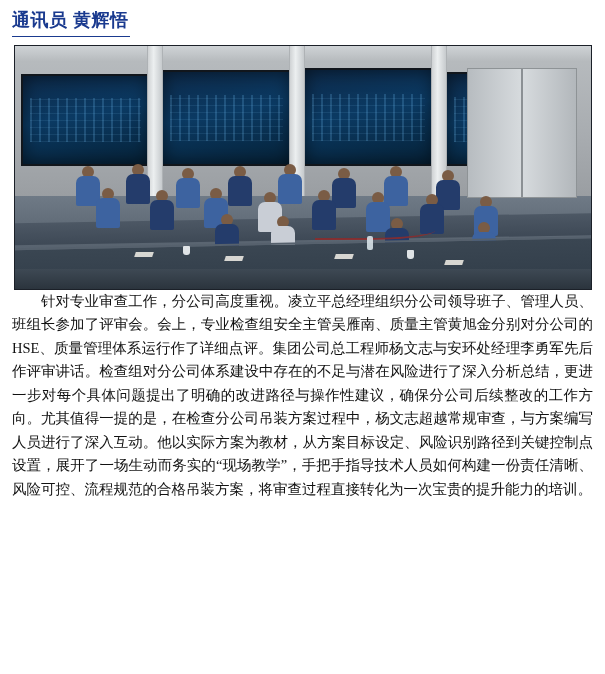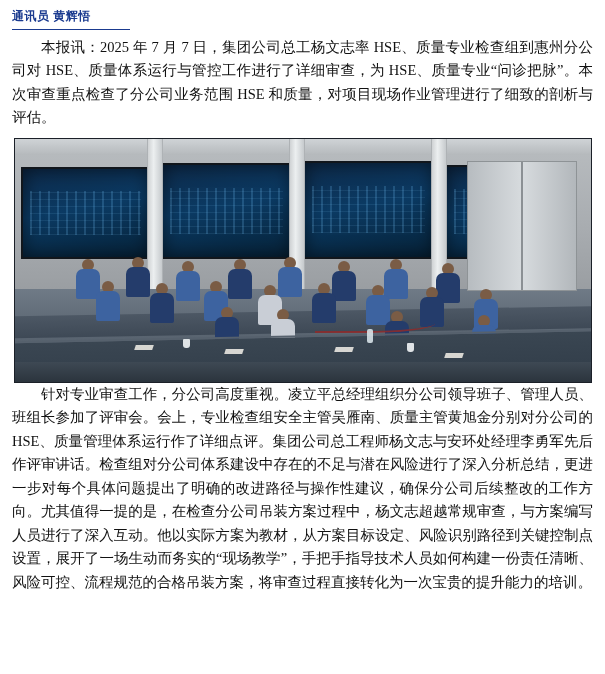--- a/index.html
+++ b/index.html
@@ -17,21 +17,21 @@
   .page {
     width: 605px;
     height: 674px;
     box-sizing: border-box;
     padding: 6px 12px 0 12px;
     position: relative;
   }
   .byline {
     font-family: "Liberation Sans", sans-serif;
     font-weight: bold;
-    font-size: 12px;
+    font-size: 18px;
     color: #1a3a8f;
     letter-spacing: 0.5px;
     padding: 2px 0 4px 0;
     display: inline-block;
   }
   .byline-underline {
     border-bottom: 1.5px solid #1a3a8f;
     width: 118px;
     margin: 0 0 6px 0;
   }
@@ -188,21 +188,20 @@
 </head>
 <body>
 
 <div class="page">
 
   <div>
     <div class="byline">通讯员  黄辉悟</div>
     <div class="byline-underline"></div>
   </div>
 
-  <p class="body-text">本报讯：2025 年 7 月 7 日，集团公司总工杨文志率 HSE、质量专业检查组到惠州分公司对 HSE、质量体系运行与管控工作进行了详细审查，为 HSE、质量专业“问诊把脉”。本次审查重点检查了分公司业务范围 HSE 和质量，对项目现场作业管理进行了细致的剖析与评估。</p>
 
   <div class="photo-wrap">
     <div class="photo">
       <div class="wall"></div>
       <div class="ceiling"></div>
       <div class="wall-lower"></div>
 
       <div class="screen s1"></div>
       <div class="screen s2"></div>
       <div class="screen s3"></div>

